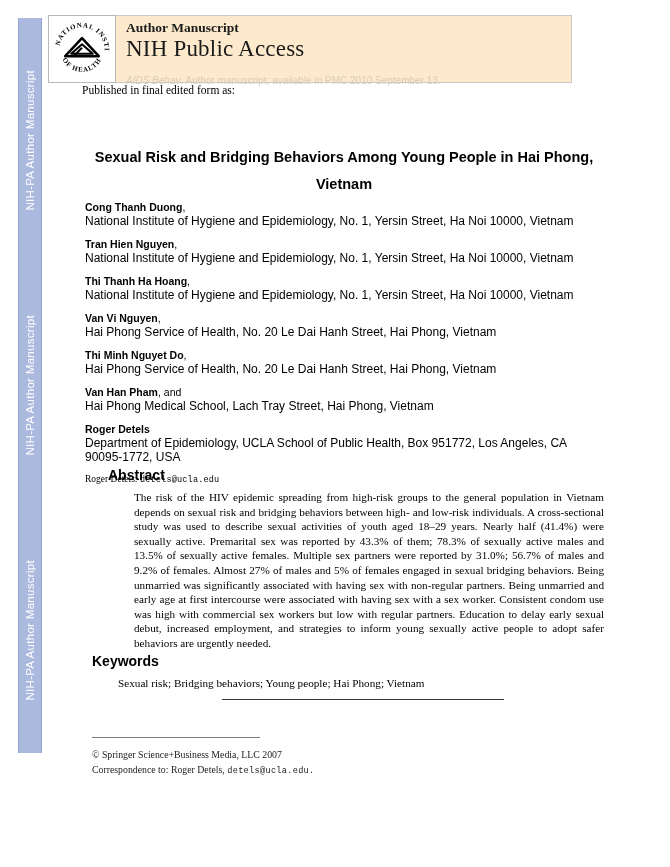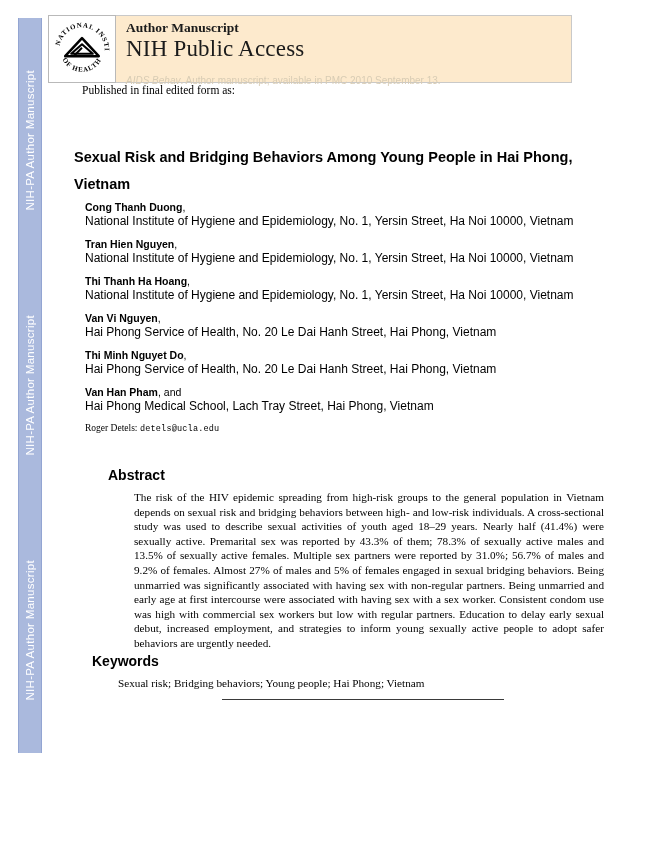--- a/index.html
+++ b/index.html
@@ -115,28 +115,29 @@
     margin-left: 33px;
   }
   #published-detail {
     margin-left: 14px;
   }
   #published-detail i { font-style: italic; }
 
   
   #article-title {
     position: absolute;
-    left: 26px;
+    left: 36px;
     top: 134px;
     width: 520px;
     font-family: "Liberation Sans", sans-serif;
     font-weight: bold;
     font-size: 14.5px;
     line-height: 27px;
     color: #000;
+    text-align: center;
   }
 
   
   #authors {
     position: absolute;
     left: 37px;
     top: 200px;
     width: 520px;
   }
   .author-block { margin-bottom: 9px; }
@@ -298,29 +299,38 @@
     <div class="author-block">
       <div class="author-name"><span>Thi Minh Nguyet Do</span><span class="suffix">,</span></div>
       <div class="author-affil">Hai Phong Service of Health, No. 20 Le Dai Hanh Street, Hai Phong, Vietnam</div>
     </div>
 
     <div class="author-block">
       <div class="author-name"><span>Van Han Pham</span><span class="suffix">, and</span></div>
       <div class="author-affil">Hai Phong Medical School, Lach Tray Street, Hai Phong, Vietnam</div>
     </div>
 
+    <div class="author-block">
+      <div class="author-name"><span>Roger Detels</span><span class="suffix"></span></div>
+      <div class="author-affil">Department of Epidemiology, UCLA School of Public Health, Box 951772, Los Angeles, CA 90095-1772, USA</div>
+    </div>
 
     <div id="corresponding-email"><span>Roger Detels: </span><span class="mono">detels@ucla.edu</span></div>
   </div>
 
   <div id="abstract-section">
     <div class="section-heading">Abstract</div>
     <p id="abstract-text">The risk of the HIV epidemic spreading from high-risk groups to the general population in Vietnam depends on sexual risk and bridging behaviors between high- and low-risk individuals. A cross-sectional study was used to describe sexual activities of youth aged 18–29 years. Nearly half (41.4%) were sexually active. Premarital sex was reported by 43.3% of them; 78.3% of sexually active males and 13.5% of sexually active females. Multiple sex partners were reported by 31.0%; 56.7% of males and 9.2% of females. Almost 27% of males and 5% of females engaged in sexual bridging behaviors. Being unmarried was significantly associated with having sex with non-regular partners. Being unmarried and early age at first intercourse were associated with having sex with a sex worker. Consistent condom use was high with commercial sex workers but low with regular partners. Education to delay early sexual debut, increased employment, and strategies to inform young sexually active people to adopt safer behaviors are urgently needed.</p>
   </div>
 
   <div id="keywords-section">
     <div class="section-heading">Keywords</div>
     <p id="keywords-text">Sexual risk; Bridging behaviors; Young people; Hai Phong; Vietnam</p>
     <div id="keywords-rule"></div>
   </div>
 
+  <div id="footer">
+    <div id="footer-rule"></div>
+    <div class="footer-line">© Springer Science+Business Media, LLC 2007</div>
+    <div class="footer-line"><span>Correspondence to: Roger Detels, </span><span class="mono">detels@ucla.edu.</span></div>
+  </div>
 
 </div>
 
 </body></html>

